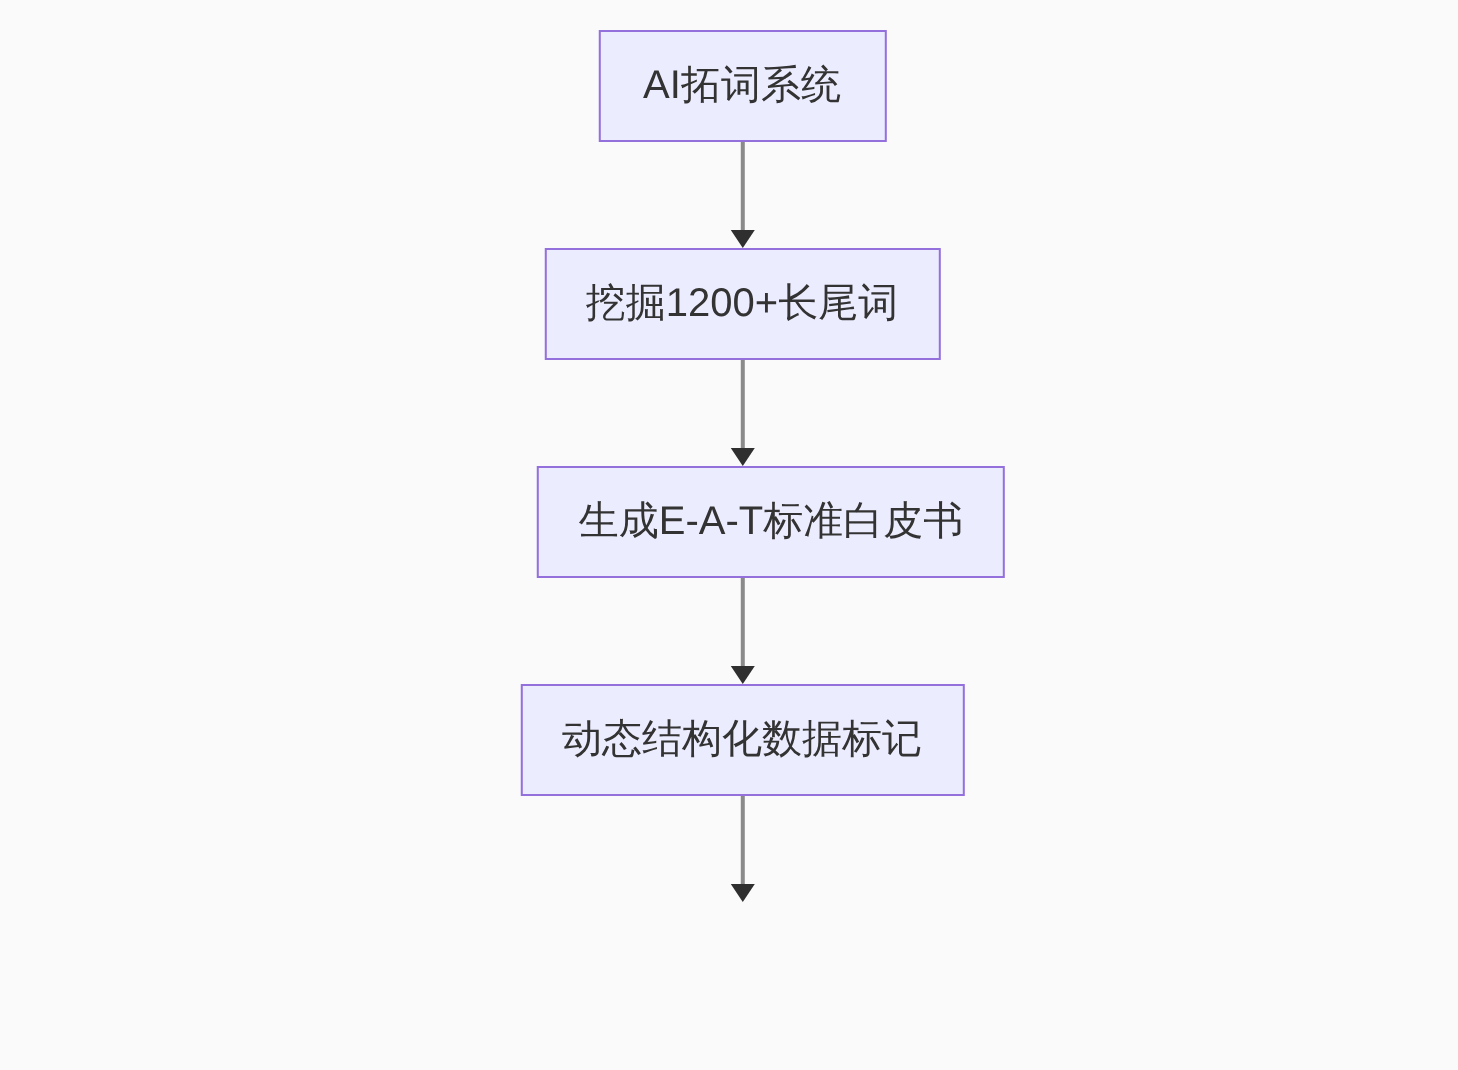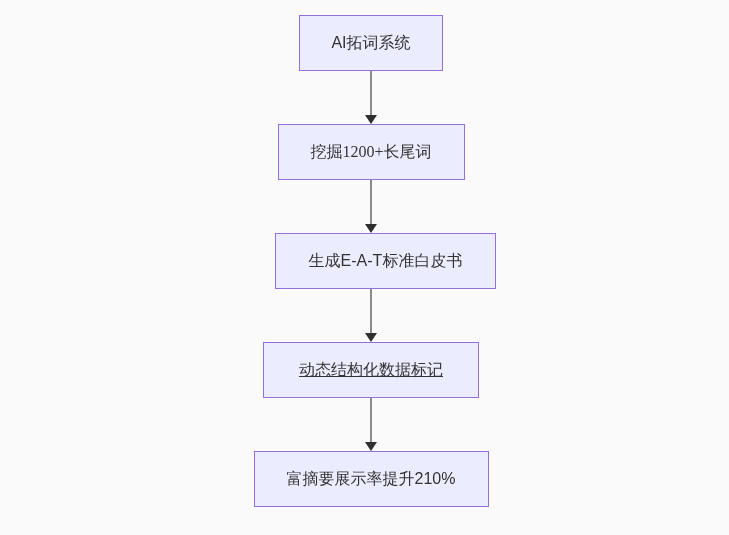--- a/index.html
+++ b/index.html
@@ -29,30 +29,30 @@
   }
 
   .node {
     height: 56px;
     display: flex;
     align-items: center;
     justify-content: center;
     background: #ececff;
     border: 1px solid #9370db;
     color: #333333;
-    font-size: 16px;
+    font-size: 20px;
     line-height: 1;
     white-space: nowrap;
     padding: 0 20px;
   }
 
   .node.n1 { min-width: 144px; }
-  .node.n2 { min-width: 187px; font-family: Liberation Serif, serif; }
+  .node.n2 { min-width: 187px; }
   .node.n3 { min-width: 221px; margin-left: 29px; }
-  .node.n4 { min-width: 216px; text-decoration: underline; }
+  .node.n4 { min-width: 216px; }
   .node.n5 { min-width: 235px; }
 
   .edge {
     height: 53px;
     display: flex;
     flex-direction: column;
     align-items: center;
   }
 
   .edge-line {
@@ -96,16 +96,15 @@
       <div class="edge-head"></div>
     </div>
 
     <div class="node n4">动态结构化数据标记</div>
 
     <div class="edge">
       <div class="edge-line"></div>
       <div class="edge-head"></div>
     </div>
 
-    <div class="node n5">富摘要展示率提升210%</div>
 
   </div>
 </div>
 
 </body></html>

